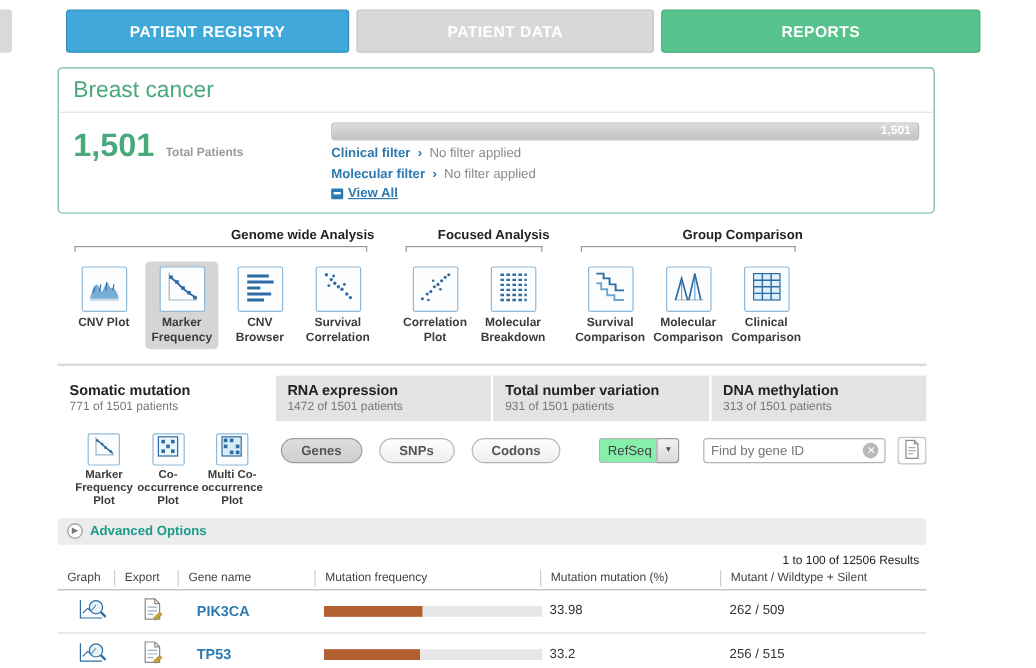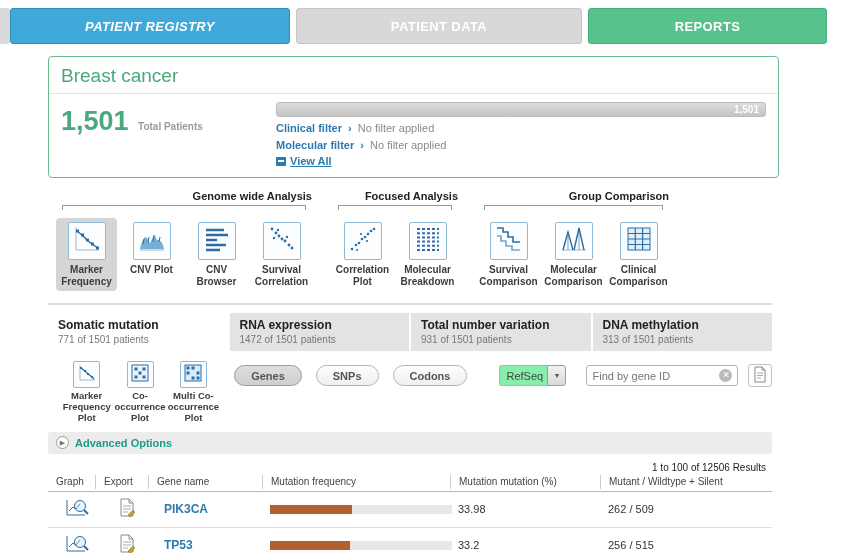--- a/index.html
+++ b/index.html
@@ -5,23 +5,23 @@
   * { margin:0; padding:0; box-sizing:border-box; }
   html,body { width:863px; height:557px; overflow:hidden; background:#fff;
     font-family:"Liberation Sans","DejaVu Sans",sans-serif; color:#333; }
 
   
   .top-tabs { display:flex; align-items:flex-start; padding-top:8px; height:46px; }
   .tab-stub { width:10px; height:36px; background:#d9d9d9; border-radius:0 3px 3px 0; }
   .top-tab { height:36px; display:flex; align-items:center; justify-content:center;
     font-weight:bold; font-size:13px; letter-spacing:.4px; color:#fff;
     border-radius:3px; cursor:pointer; }
-  .top-tab.blue  { width:280px; background:var(--blue-tab,#41a8da); border:1px solid #2f8fbd;font-style:italic; }
-  .top-tab.grey  { width:286px; margin-left:6px; background:var(--grey-tab,#d8d8d8); border:1px solid #c6c6c6; }
-  .top-tab.green { width:239px; margin-left:6px; background:var(--green-tab,#57c28b); border:1px solid #47ad79;align-items:center; }
+  .top-tab.blue  { width:236px; margin-left:45px; background:var(--blue-tab,#41a8da); border:1px solid #2f8fbd; }
+  .top-tab.grey  { width:248px; margin-left:6px; background:var(--grey-tab,#d8d8d8); border:1px solid #c6c6c6; }
+  .top-tab.green { width:266px; margin-left:6px; background:var(--green-tab,#57c28b); border:1px solid #47ad79;align-items:center; }
 
   
   .summary-panel { margin:10px 0 0 48px; width:731px; border:1px solid var(--panel-border,#69bb8e);
     border-radius:4px; background:#fff; }
   .panel-title { padding:8px 12px 6px; font-size:19px; color:var(--green-accent,#56a878);
     border-bottom:1px solid #e3e3e3; }
   .panel-body { display:flex; padding:8px 12px 10px; }
   .total-block { width:215px; padding-top:4px; }
   .total-num { font-size:27px; font-weight:bold; color:var(--green-accent,#45a87c); }
   .total-label { font-size:10px; font-weight:bold; color:#9a9a9a; margin-left:5px; }
@@ -152,49 +152,49 @@
     </div>
   </div>
 </div>
 
 <div class="analysis-row">
 
   <div class="analysis-group">
     <div class="group-label">Genome wide Analysis</div>
     <div class="bracket"></div>
     <div class="tools">
+      <div class="tool">
+        <div class="tool-icon">
+            <span>
+          <svg width="30" height="30" viewBox="0 0 30 30">
+                <path d="M3 26 H27" stroke="#9fb6c6"></path>
+                <path d="M3 25 C6 12 9 10 12 18 C14 23 16 6 19 14 C21 19 24 12 27 25 Z" fill="#76aed6"></path>
+                <path d="M6 20 l1 -5 M11 19 l1 -6 M16 18 l1 -7 M22 18 l1 -5" stroke="#2d6da3" stroke-width="1" fill="none"></path>
+              </svg>
+        </span>
+          </div>
+        <div class="tool-label">CNV Plot</div>
+      </div>
       <div class="tool selected">
         <div class="tool-icon">
             <span>
           <svg width="30" height="30" viewBox="0 0 30 30">
                 <path d="M4 3 V26 H27" stroke="#9fb6c6" stroke-width="1" fill="none"></path>
                 <polyline points="5,7 10,11 15,16 20,20 26,24" stroke="#2d6da3" stroke-width="1.5" fill="none"></polyline>
                 <g fill="#2d6da3">
                   <rect x="4" y="5.5" width="3" height="3"></rect>
                   <rect x="9" y="9.5" width="3" height="3"></rect>
                   <rect x="14" y="14.5" width="3" height="3"></rect>
                   <rect x="19" y="18.5" width="3" height="3"></rect>
                   <rect x="24" y="22.5" width="3" height="3"></rect>
                 </g>
               </svg>
         </span>
           </div>
         <div class="tool-label">Marker Frequency</div>
-      </div>
-      <div class="tool">
-        <div class="tool-icon">
-            <span>
-          <svg width="30" height="30" viewBox="0 0 30 30">
-                <path d="M3 26 H27" stroke="#9fb6c6"></path>
-                <path d="M3 25 C6 12 9 10 12 18 C14 23 16 6 19 14 C21 19 24 12 27 25 Z" fill="#76aed6"></path>
-                <path d="M6 20 l1 -5 M11 19 l1 -6 M16 18 l1 -7 M22 18 l1 -5" stroke="#2d6da3" stroke-width="1" fill="none"></path>
-              </svg>
-        </span>
-          </div>
-        <div class="tool-label">CNV Plot</div>
       </div>
       <div class="tool">
         <div class="tool-icon">
             <span>
           <svg width="30" height="30" viewBox="0 0 30 30">
                 <path d="M4 6 H22 M4 11 H26 M4 16 H15 M4 21 H24 M4 26 H18" stroke="#2d6da3" stroke-width="2.4" fill="none"></path>
               </svg>
         </span>
           </div>
         <div class="tool-label">CNV Browser</div>

